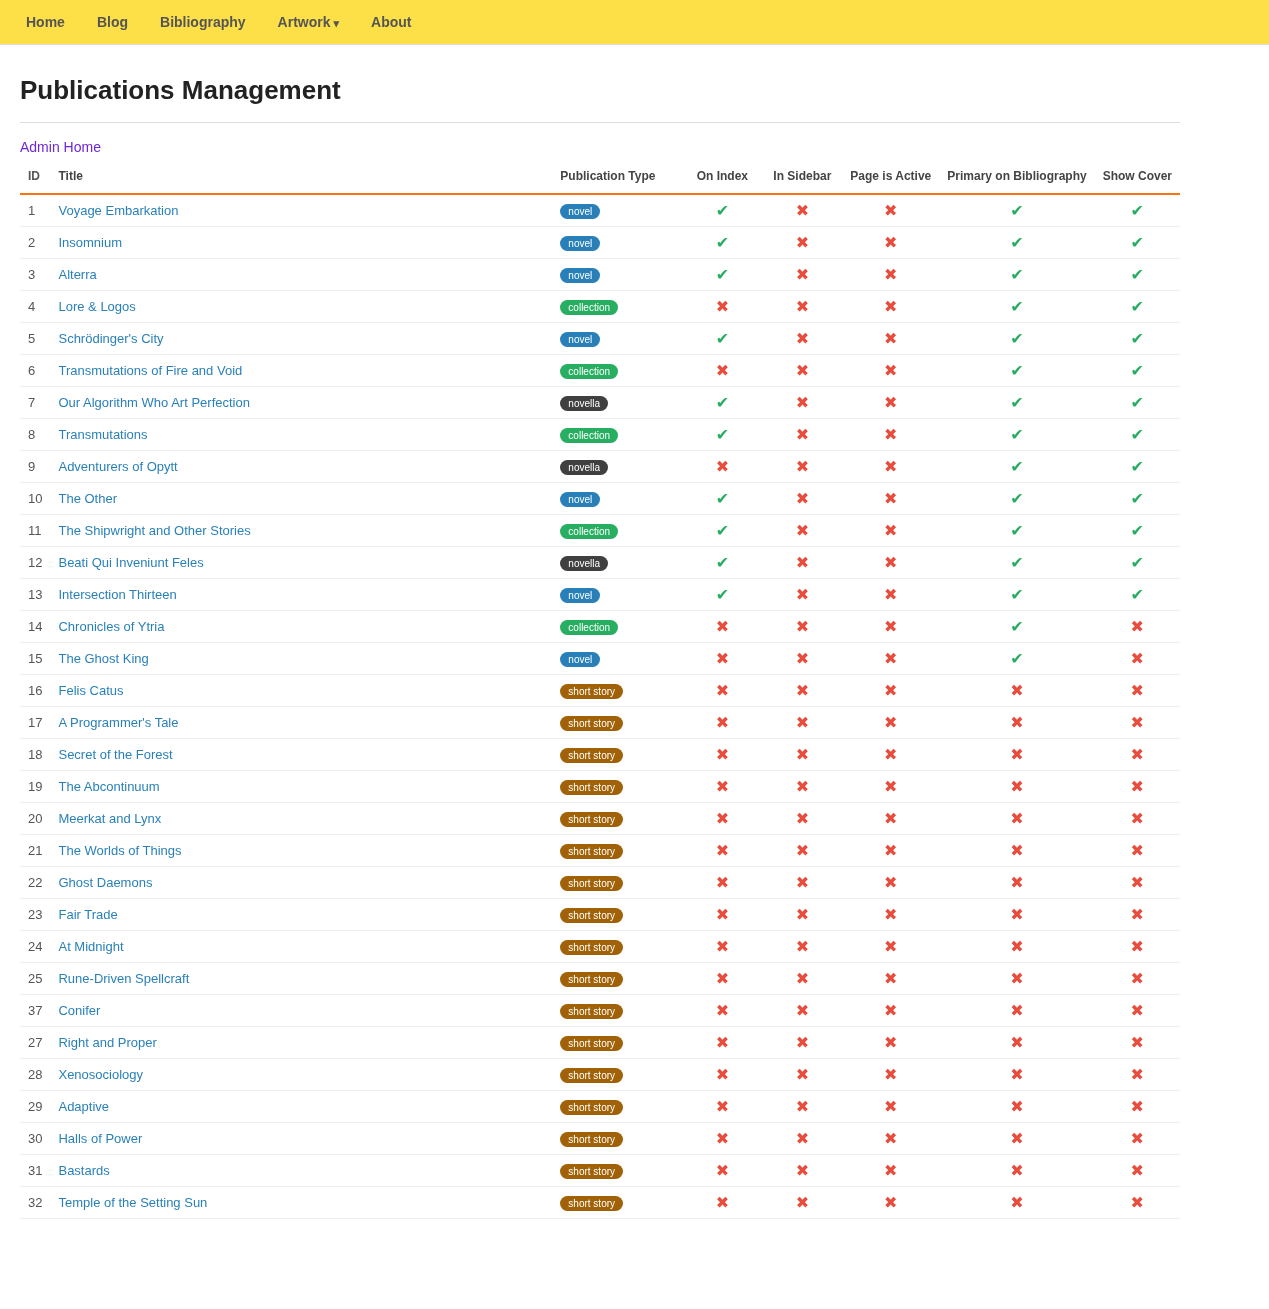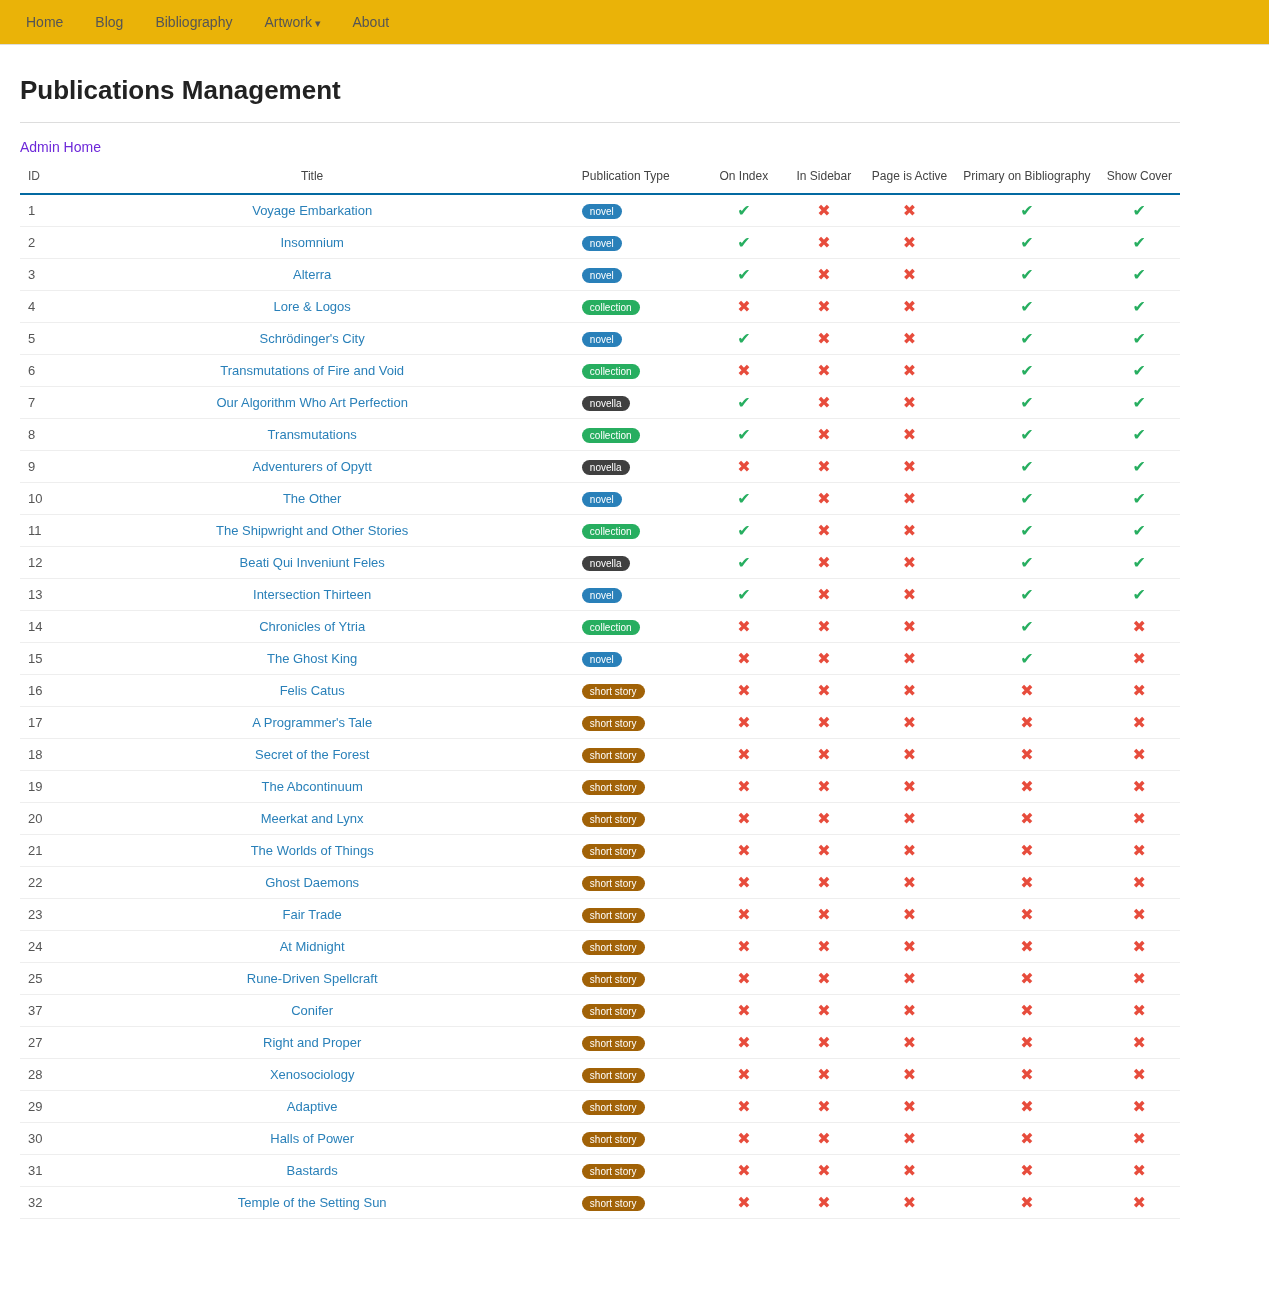--- a/index.html
+++ b/index.html
@@ -1,24 +1,25 @@
 <!DOCTYPE html>
 <html><head>
   <meta charset="utf-8">
   <style>
     * { box-sizing: border-box; margin: 0; padding: 0; }
     body { font-family: Arial, sans-serif; font-size: 14px; background: #fff; color: #333; }
 
     
     nav {
-      background: #eab308;
+      background: #fde047;
       display: flex;
       align-items: center;
       padding: 0 10px;
       border-bottom: 1px solid #ddd;
+      font-weight: bold;
     }
     nav a {
       display: inline-block;
       padding: 14px 16px;
       text-decoration: none;
       color: #555;
       font-size: 14px;
     }
     nav .nav-dropdown {
       position: relative;
@@ -54,40 +55,40 @@
     }
 
     
     table {
       width: 100%;
       border-collapse: collapse;
       font-size: 13px;
     }
     thead tr th {
       text-align: left;
-      font-weight: normal;
+      font-weight: bold;
       color: #444;
       padding: 6px 8px 10px 8px;
-      border-bottom: 2px solid #0369a1;
+      border-bottom: 2px solid #f97316;
       vertical-align: bottom;
       white-space: nowrap;
       margin-left: 44px;
     }
     thead tr th.th-small {
       font-size: 12px;
     }
     tbody tr {
       border-bottom: 1px solid #eee;
     }
     tbody td {
       padding: 6px 8px;
       vertical-align: middle;
     }
     .td-id { width: 30px; color: #555; }
-    .td-title { min-width: 200px; text-align: center; }
+    .td-title { min-width: 200px; }
     .td-title a {
       color: #2980b9;
       text-decoration: none;
     }
     .td-pubtype { width: 130px; }
     .td-check { width: 80px; text-align: center; }
 
     
     .badge {
       display: inline-block;

